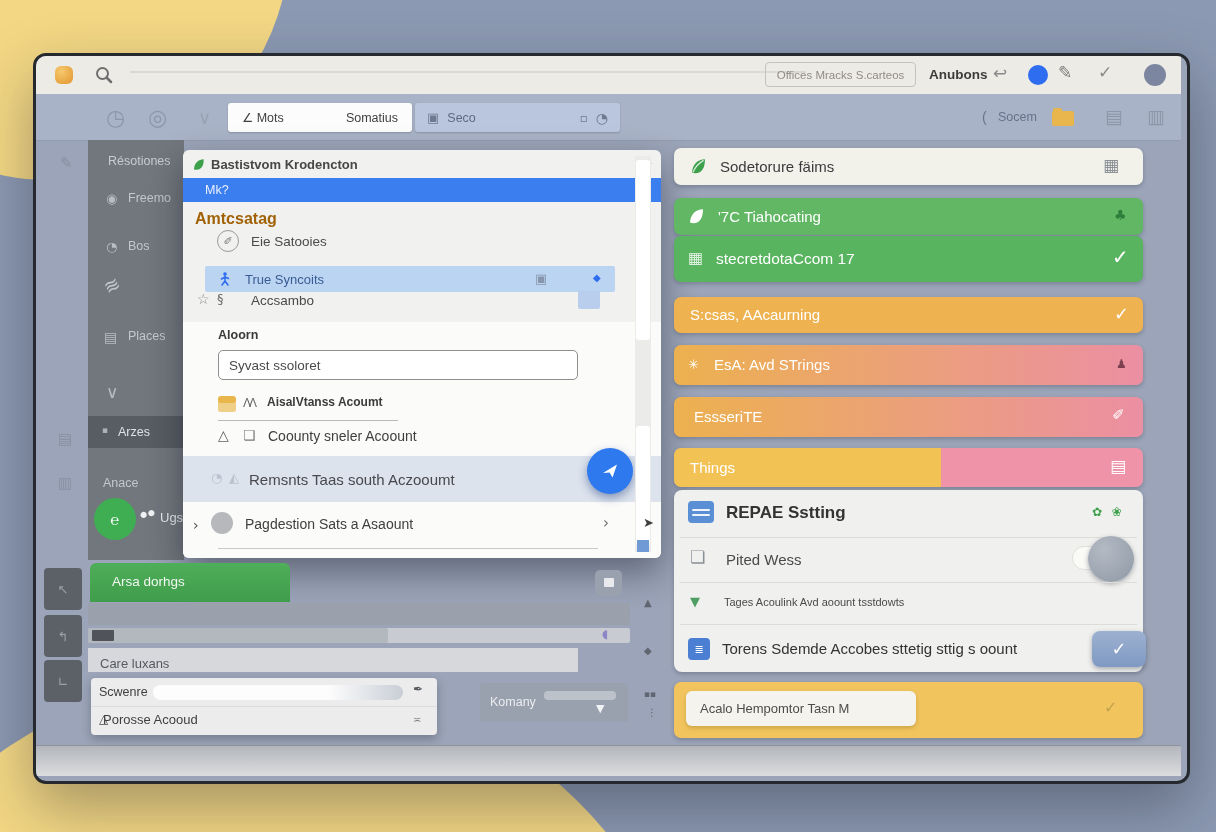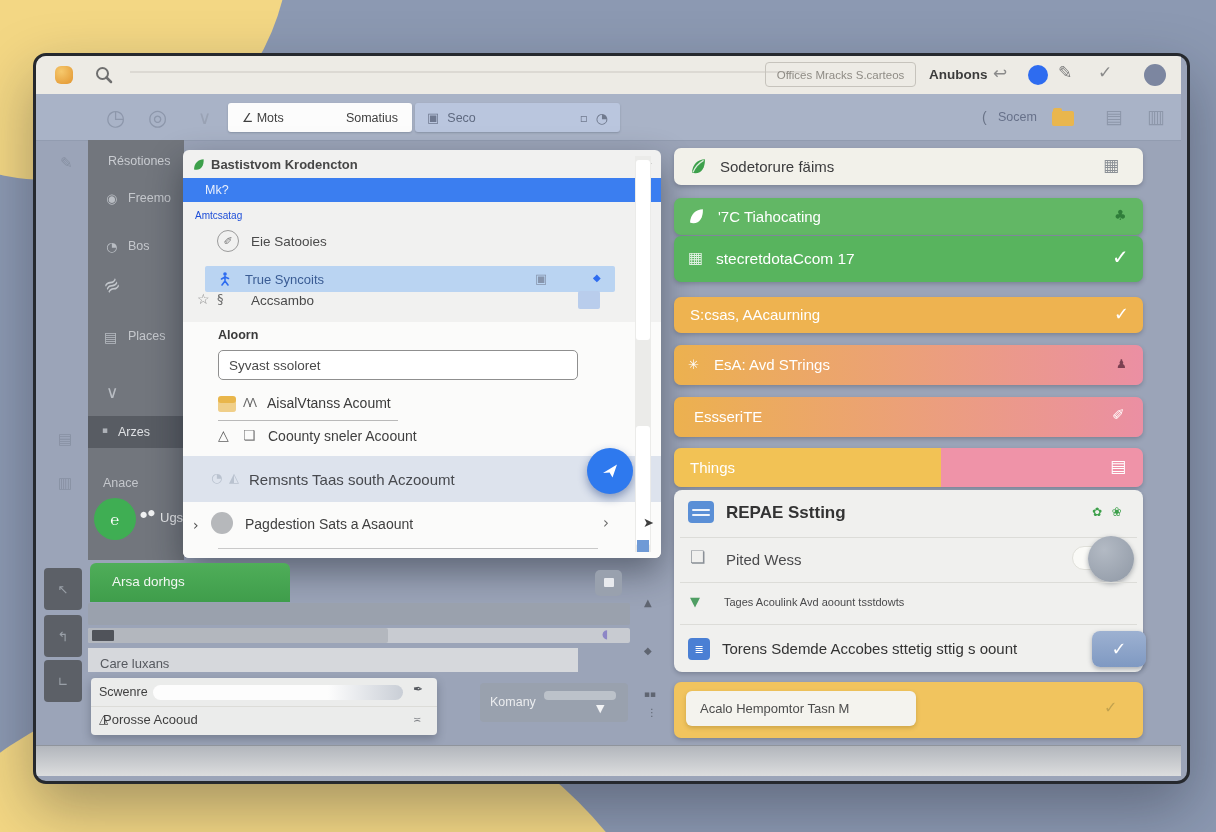--- a/index.html
+++ b/index.html
@@ -138,21 +138,21 @@
         </svg>
       <div class="r" style="left:28px;top:7px;font-size:13px;font-weight:600;color:#474747;">Bastistvom Krodencton</div>
       <svg class="r" style="left:457px;top:6px;" width="15" height="15" viewBox="0 0 16 16">
           <path d="M2 1 L12.5 8.2 L7.8 8.9 L10 13.3 L7.9 14.3 L5.8 9.9 L2.6 13 Z" fill="#3c3c3c"></path>
         </svg>
 
       <div class="r dlg-blue" style="left:0;top:28px;width:478px;height:24px;">
         <span class="r" style="left:22px;top:5px;font-size:12.5px;">Mk?</span>
       </div>
 
-      <div class="r" style="left:12px;top:60px;font-size:10px;font-weight:normal;color:#1d4ed8;">Amtcsatag</div>
+      <div class="r" style="left:12px;top:60px;font-size:16px;font-weight:bold;color:#a16207;">Amtcsatag</div>
 
       <div class="r circ-ic u" style="left:34px;top:80px;width:22px;height:22px;font-size:11px;">✐</div>
       <div class="r" style="left:68px;top:84px;font-size:13.5px;color:#4a4a4a;">Eie Satooies</div>
 
       <div class="r" style="left:22px;top:108px;width:410px;height:26px;background:#bad4f2;border-radius:2px;margin-top:8px;">
         <svg class="r" style="left:12px;top:5px;" width="16" height="16" viewBox="0 0 16 16">
             <circle cx="8" cy="3" r="1.8" fill="#2e6cf0"></circle>
             <path d="M8 5 L8 10 M8 6 L4.5 8 M8 6 L11.5 7.5 M8 10 L5 14 M8 10 L11 14" stroke="#2e6cf0" stroke-width="1.6" fill="none" stroke-linecap="round"></path>
           </svg>
         <span class="r" style="left:40px;top:6px;font-size:13px;color:#3a5c94;">True Syncoits</span>
@@ -165,21 +165,21 @@
       <div class="r" style="left:68px;top:143px;font-size:13.5px;color:#4a4a4a;">Accsambo</div>
       <div class="r" style="left:395px;top:141px;width:22px;height:18px;background:#b9cdec;border-radius:2px;"></div>
 
       <div class="r" style="left:0;top:172px;width:478px;height:236px;background:#fbfbfa;border-radius:0 0 6px 6px;">
         <div class="r" style="left:35px;top:6px;font-size:12.5px;font-weight:bold;color:#3a3a3a;">Aloorn</div>
         <div class="r" style="left:35px;top:28px;width:360px;height:30px;">
           <input class="dlg-input" value="Syvast ssoloret" style="">
         </div>
         <div class="r" style="left:35px;top:74px;width:18px;height:16px;background:#e9b64b;border-radius:3px;box-shadow:inset 0 -9px 0 rgba(255,255,255,.35);"></div>
         <div class="r" style="left:60px;top:74px;font-size:12px;color:#6a6a6a;letter-spacing:-2px;">ΛΛ</div>
-        <div class="r" style="left:84px;top:73px;font-size:14px;font-weight:400;color:#3c3c3c;">AisalVtanss Acoumt</div>
+        <div class="r" style="left:84px;top:73px;font-size:12px;font-weight:700;color:#3c3c3c;">AisalVtanss Acoumt</div>
         <div class="r" style="left:35px;top:98px;width:180px;height:1px;background:#b9b9b9;"></div>
         <div class="r u" style="left:35px;top:106px;font-size:14px;color:#5f5f5f;">△</div>
         <div class="r u" style="left:60px;top:106px;font-size:14px;color:#7a7a7a;">❏</div>
         <div class="r" style="left:85px;top:106px;font-size:14px;color:#3f3f3f;">Coounty sneler Acoount</div>
 
         <div class="r" style="left:0;top:134px;width:478px;height:46px;background:#dde3ed;">
           <span class="r u" style="left:28px;top:15px;font-size:13px;color:#b9c2cf;">◔</span>
           <span class="r u" style="left:46px;top:15px;font-size:13px;color:#b9c2cf;">◭</span>
           <span class="r" style="left:66px;top:15px;font-size:15px;color:#47494e;">Remsnts Taas south Aczooumt</span>
         </div>

